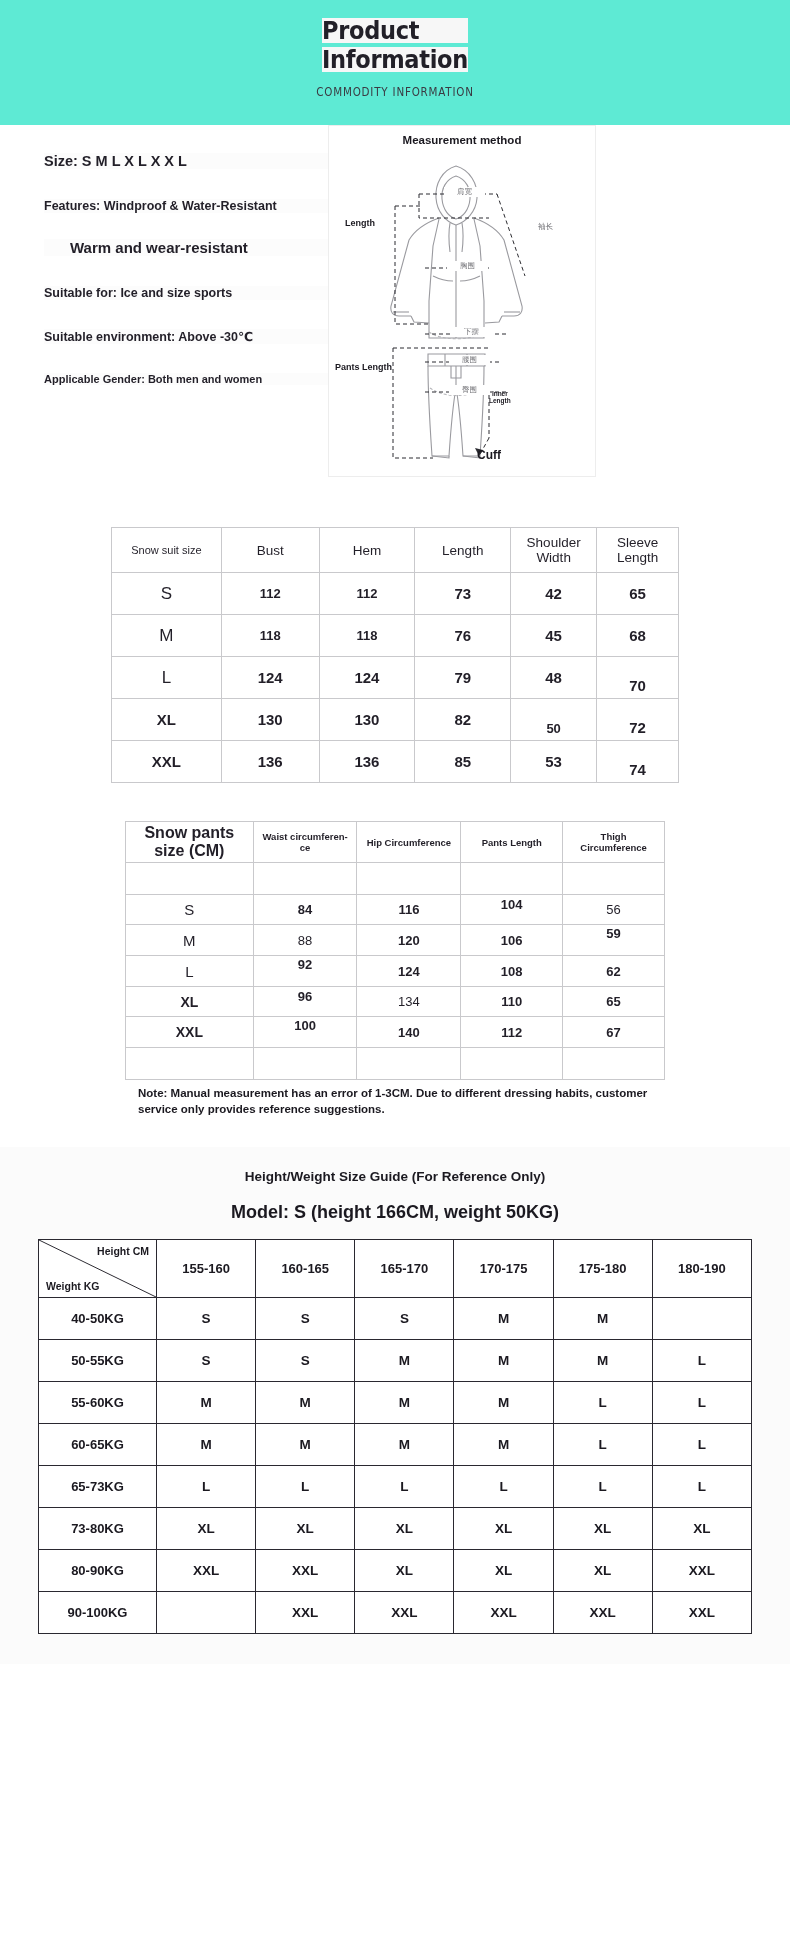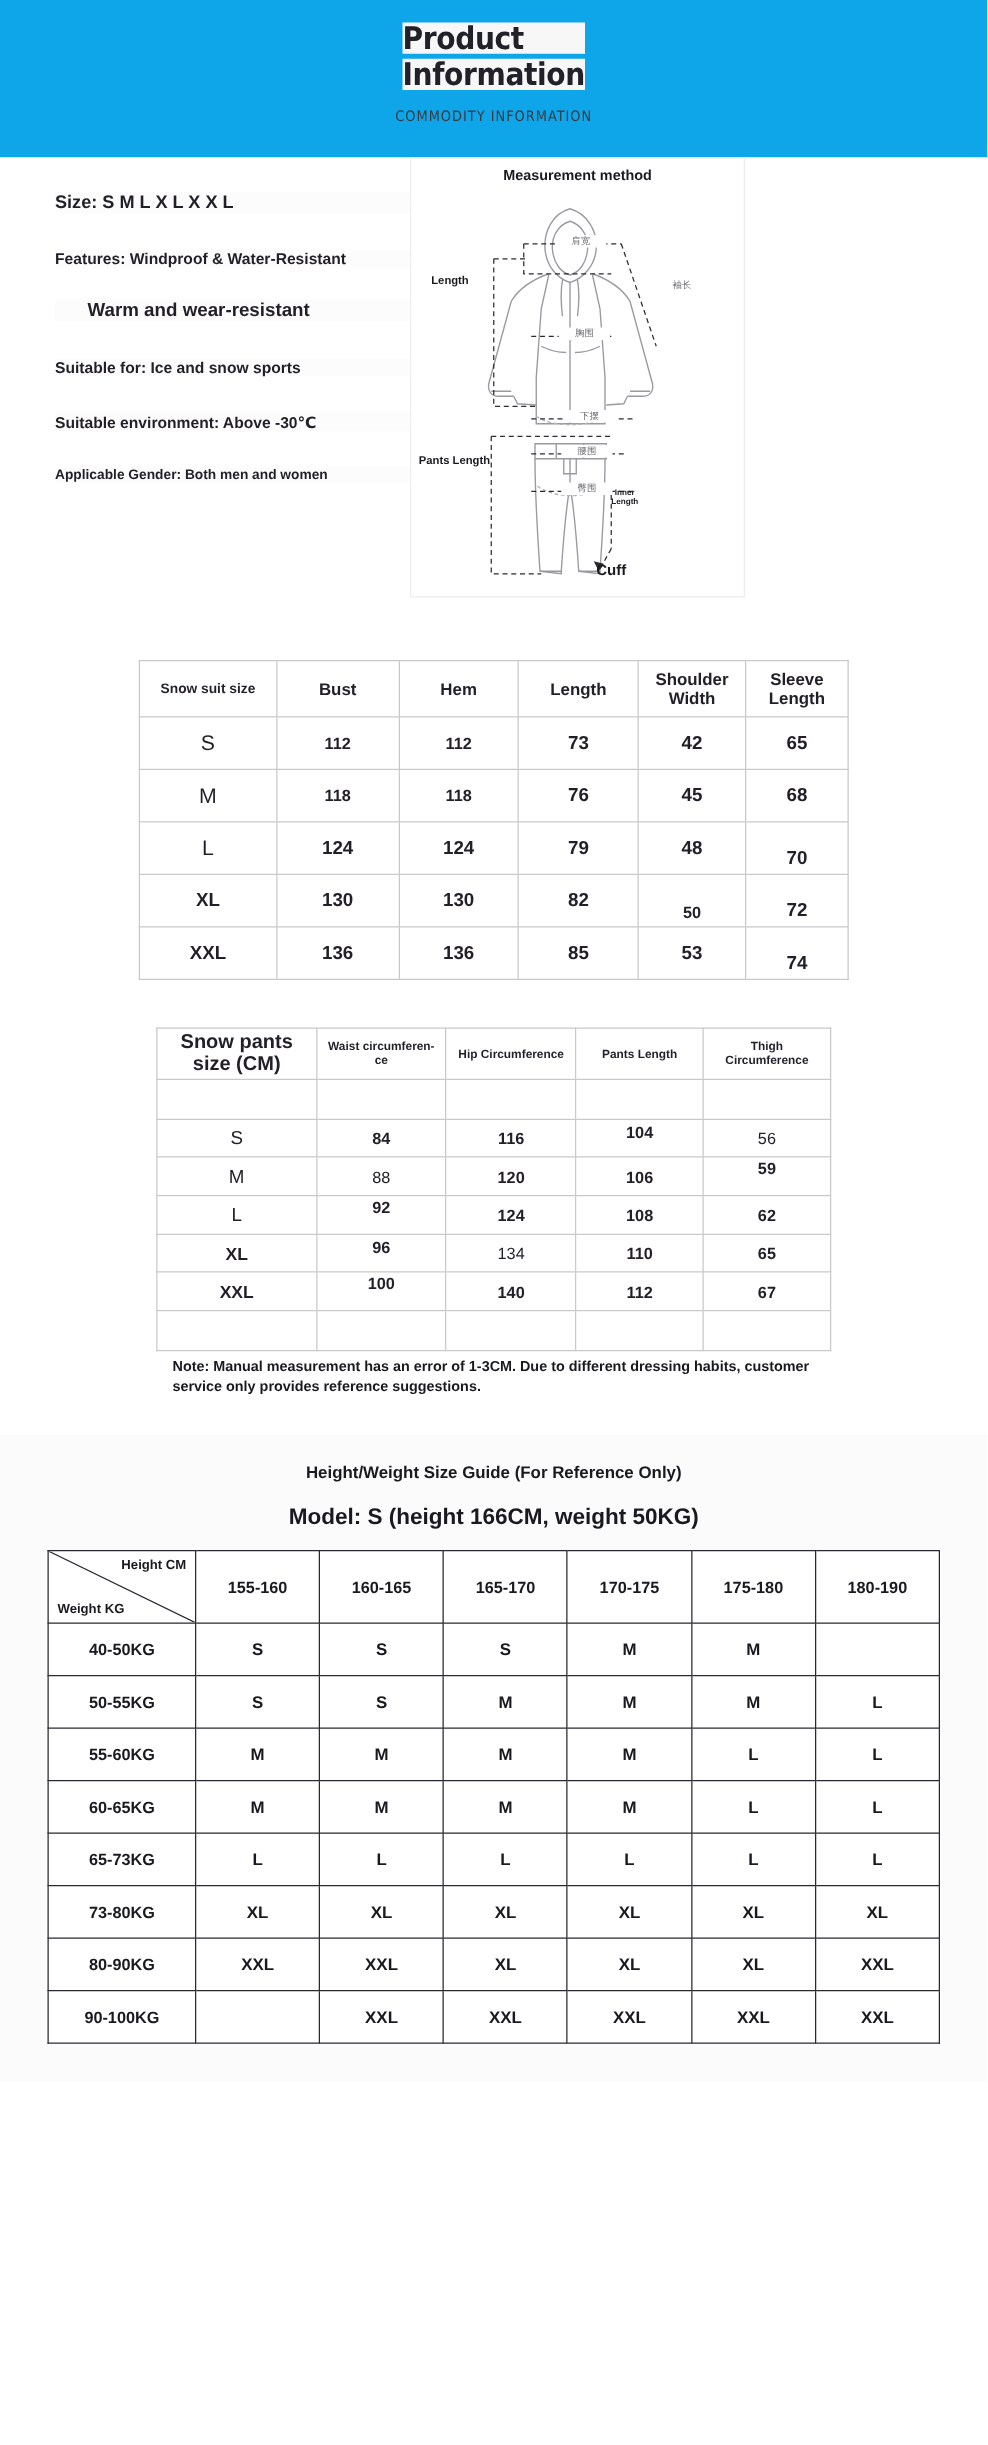--- a/index.html
+++ b/index.html
@@ -7,21 +7,21 @@
   body {
     width: 790px;
     background: #ffffff;
     font-family: "Liberation Sans", "DejaVu Sans", sans-serif;
     color: #1c1a22;
     -webkit-font-smoothing: antialiased;
   }
 
   
   .header-band {
-    background: #0ea5e9;
+    background: #5eead4;
     padding: 18px 0 26px 0;
     text-align: center;
   }
   .title-block { display: inline-block; text-align: left; }
   .title-line {
     font-family: "DejaVu Sans Condensed", "Liberation Sans Narrow", "Liberation Sans", sans-serif;
     font-weight: 700;
     font-size: 25px;
     line-height: 1.0;
     letter-spacing: -0.3px;
@@ -110,21 +110,21 @@
     border: 1.5px solid #1b1920;
   }
   .suit-table th, .suit-table td {
     border: 1px solid #c9c9cc;
     text-align: center;
     vertical-align: middle;
     color: #221f28;
   }
   .suit-table th {
     font-size: 13.5px;
-    font-weight: 700;
+    font-weight: 400;
     height: 45px;
     padding: 2px 4px;
   }
   .suit-table th.first { font-size: 11px; }
   .suit-table td { height: 42px; font-weight: 700; font-size: 13px; }
   .suit-table td.sz { font-weight: 400; font-size: 17px; }
   .suit-table td.sz-b { font-weight: 700; font-size: 15px; }
   .suit-table td.lower { vertical-align: bottom; padding-bottom: 4px; }
 
   
@@ -229,21 +229,21 @@
   </div>
   <div class="subtitle">COMMODITY INFORMATION</div>
 </div>
 
 <div class="info-section">
 
   <div class="features">
     <div class="feat feat-0">Size: S M L X L X X L</div>
     <div class="feat feat-1">Features: Windproof &amp; Water-Resistant</div>
     <div class="feat feat-2">Warm and wear-resistant</div>
-    <div class="feat feat-3">Suitable for: Ice and snow sports</div>
+    <div class="feat feat-3">Suitable for: Ice and size sports</div>
     <div class="feat feat-4">Suitable environment: Above -30℃</div>
     <div class="feat feat-5">Applicable Gender: Both men and women</div>
   </div>
 
   <div class="diagram">
     <div class="diagram-title">Measurement method</div>
 
     <svg width="268" height="352" viewBox="0 0 268 352">
       <g stroke="#9a9a9f" fill="none" stroke-width="1.1">
 

